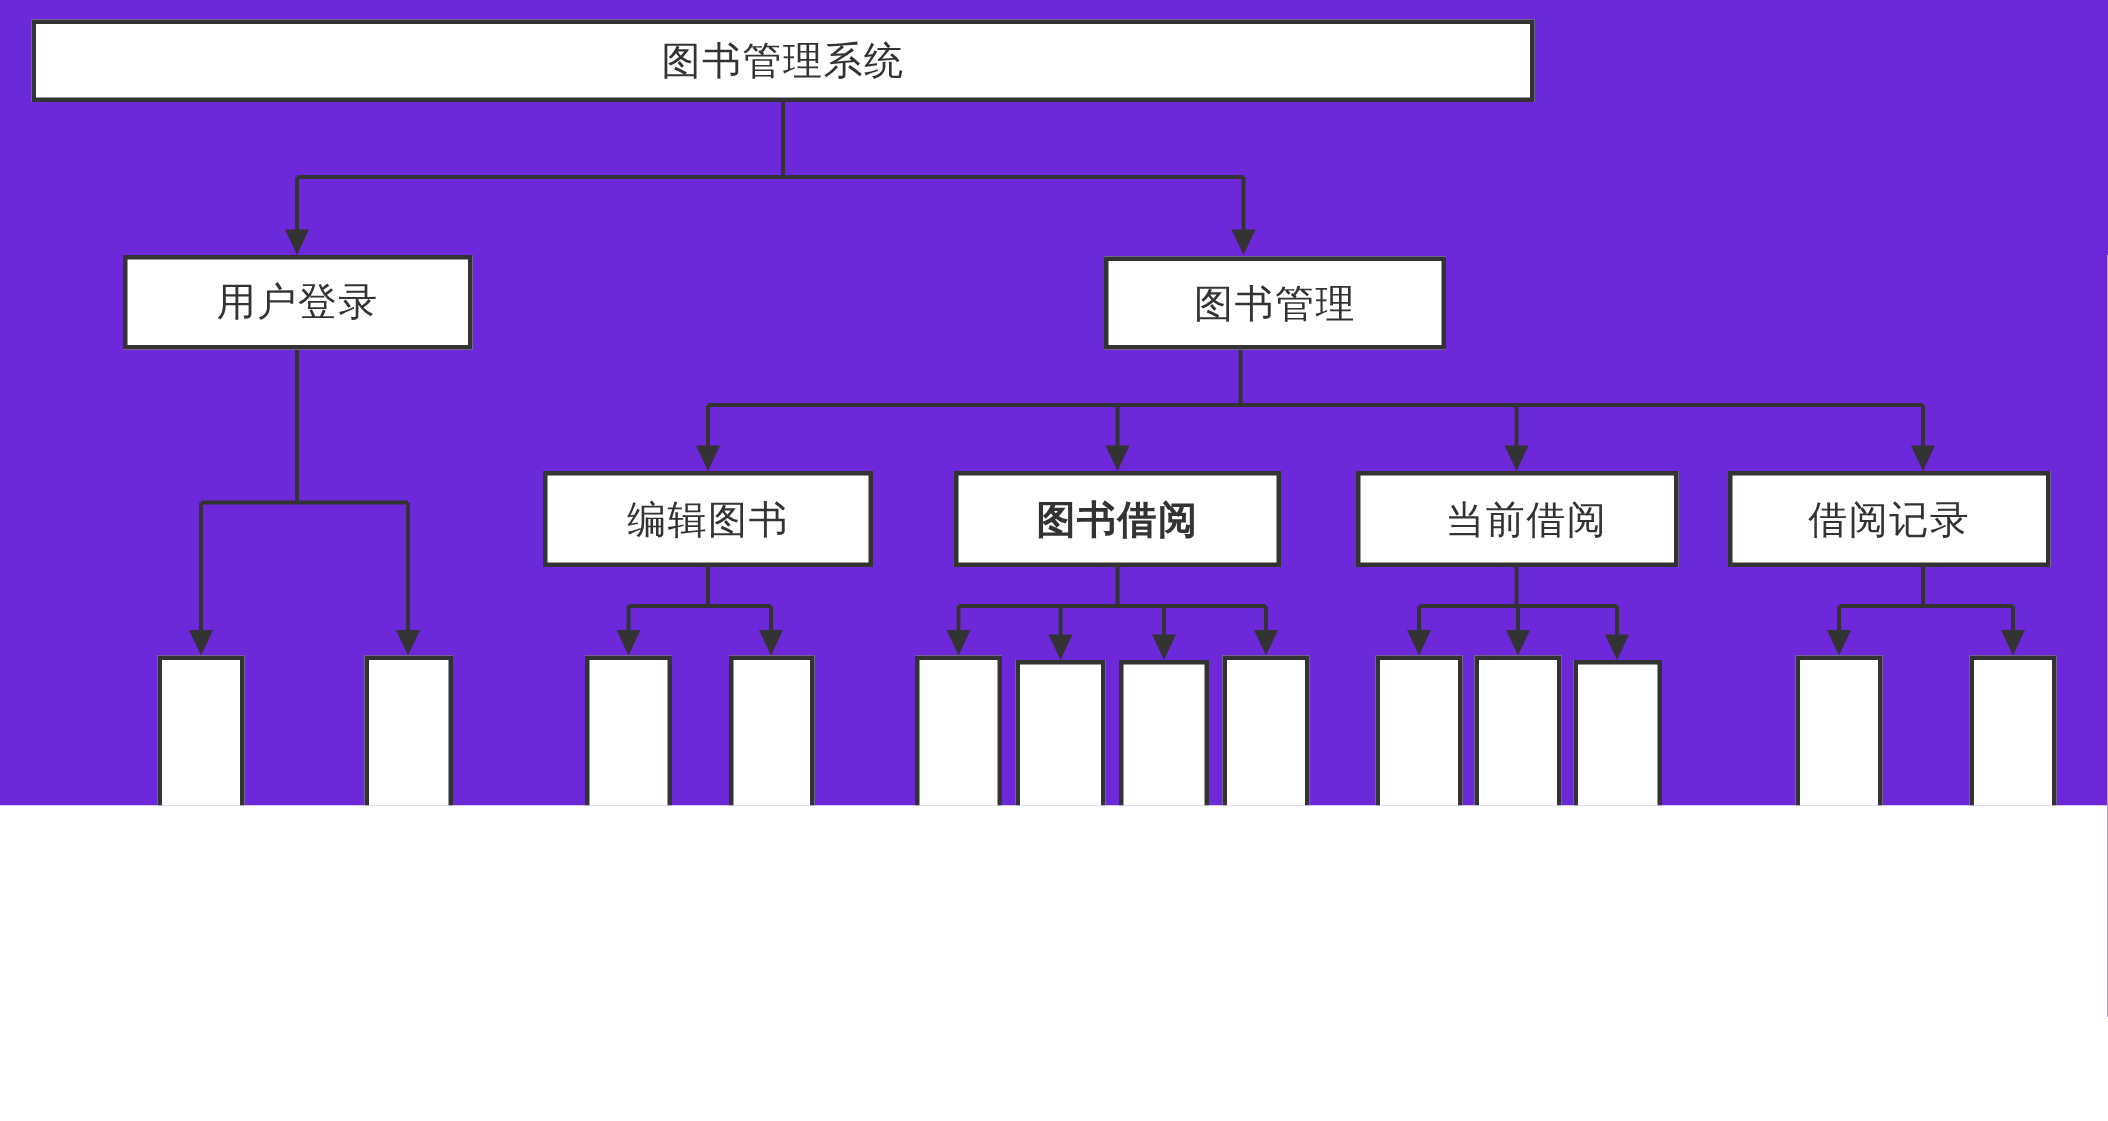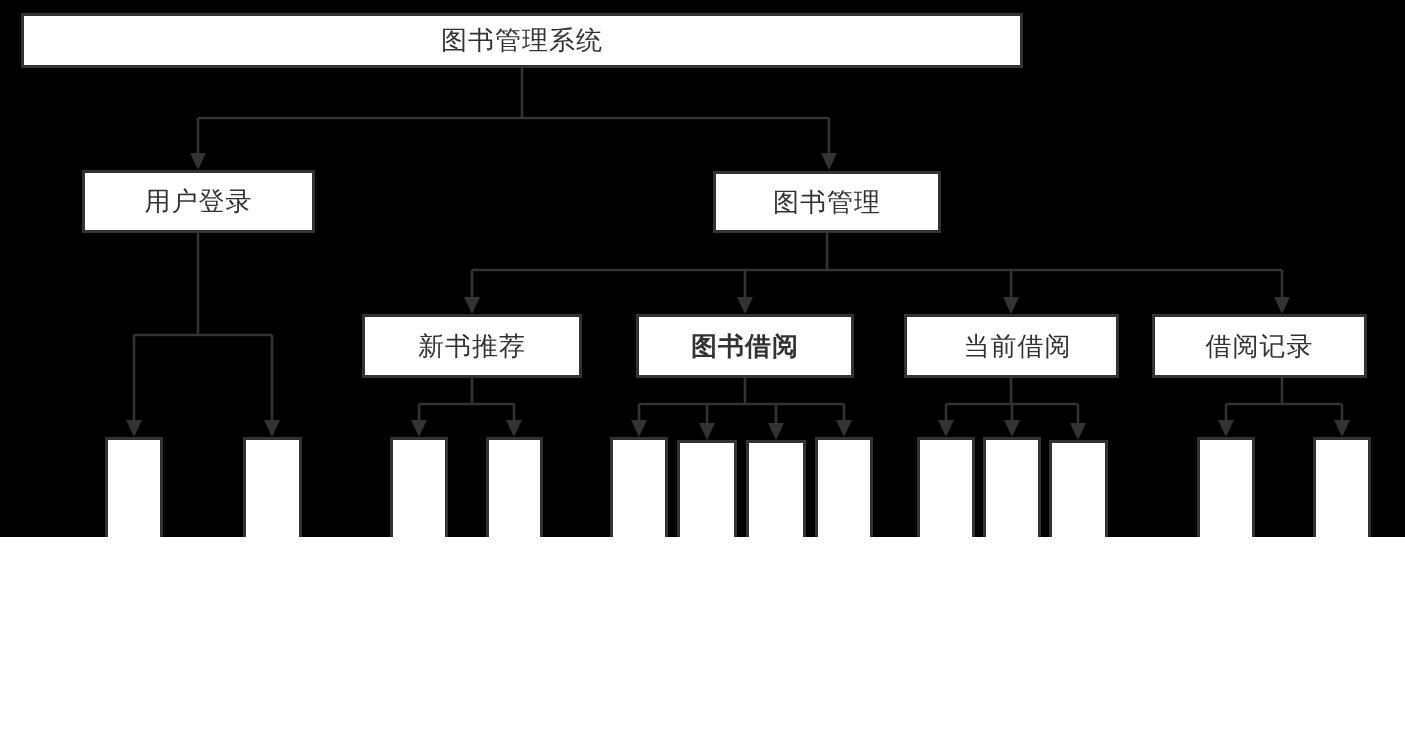--- a/index.html
+++ b/index.html
@@ -5,21 +5,21 @@
   html, body {
     margin: 0;
     padding: 0;
     background: #ffffff;
     font-family: "Liberation Sans", sans-serif;
   }
   .canvas {
     position: relative;
     width: 1405px;
     height: 537px;
-    background: #000000;
+    background: #6d28d9;
     overflow: hidden;
   }
   .connector-layer {
     position: absolute;
     left: 0;
     top: 0;
     pointer-events: none;
   }
   .node {
     position: absolute;
@@ -126,26 +126,26 @@
     </g>
   </svg>
 
   <div class="node h" style="left:21px; top:13px; width:1002px; height:55px;">
     <span>图书管理系统</span>
   </div>
 
   <div class="node h" style="left:82px; top:170px; width:233px; height:63px;">
     <span>用户登录</span>
   </div>
-  <div class="node h" style="left:713px; top:171px; width:228px; height:62px;">
+  <div class="node h" style="left:736px; top:171px; width:228px; height:62px;">
     <span>图书管理</span>
   </div>
 
   <div class="node h" style="left:362px; top:314px; width:220px; height:64px;">
-    <span>新书推荐</span>
+    <span>编辑图书</span>
   </div>
   <div class="node h" style="left:636px; top:314px; width:218px; height:64px;font-weight:bold;">
     <span>图书借阅</span>
   </div>
   <div class="node h" style="left:904px; top:314px; width:215px; height:64px;padding-left:12px;">
     <span>当前借阅</span>
   </div>
   <div class="node h" style="left:1152px; top:314px; width:215px; height:64px;">
     <span>借阅记录</span>
   </div>

